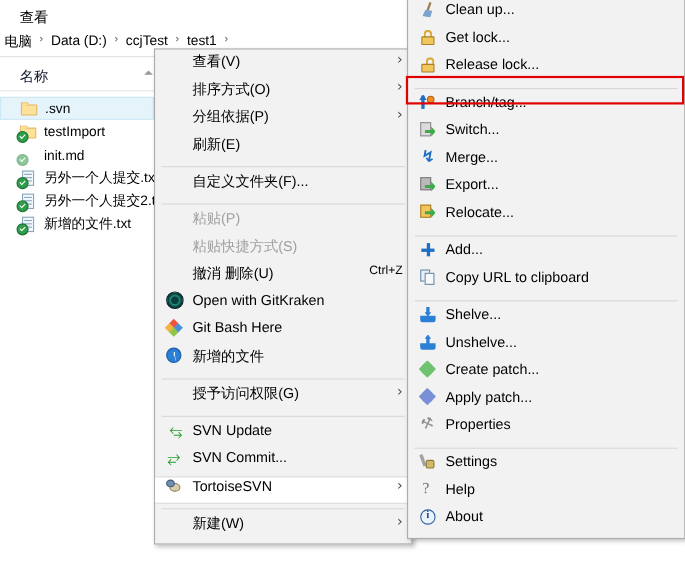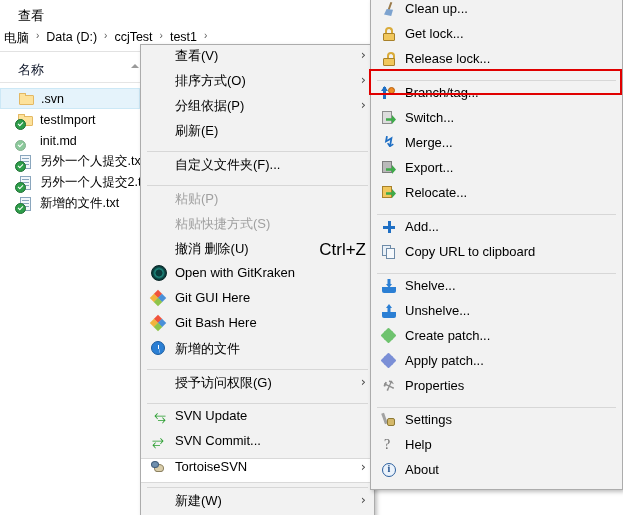--- a/index.html
+++ b/index.html
@@ -212,21 +212,21 @@
     position: relative;
     width: 20px; height: 16px;
     flex: 0 0 20px;
     margin-right: 6px;
   }
   .mi-label { flex: 1 1 auto; }
   .mi-accel {
     margin-left: auto;
     padding-left: 20px;
     color: #000;
-    font-size: 17px;
+    font-size: 11px;
   }
   .mi-arrow {
     margin-left: auto;
     padding-left: 16px;
     color: #4a4a4a;
     font-size: 13px;
     font-family: "DejaVu Sans", sans-serif;
   }
   .sep {
     height: 1px;
@@ -518,31 +518,20 @@
     <span class="mi-accel">Ctrl+Z</span>
   </div>
 
   <div class="mi">
     <span class="mi-icon">
         <span class="g gitkraken"></span>
       </span>
     <span class="mi-label">Open with GitKraken</span>
   </div>
 
-  <div class="mi">
-    <span class="mi-icon">
-        <span class="g gitdia">
-          <i></i>
-          <i></i>
-          <i></i>
-          <i></i>
-        </span>
-      </span>
-    <span class="mi-label">Git GUI Here</span>
-  </div>
 
   <div class="mi">
     <span class="mi-icon">
         <span class="g gitdia">
           <i></i>
           <i></i>
           <i></i>
           <i></i>
         </span>
       </span>

